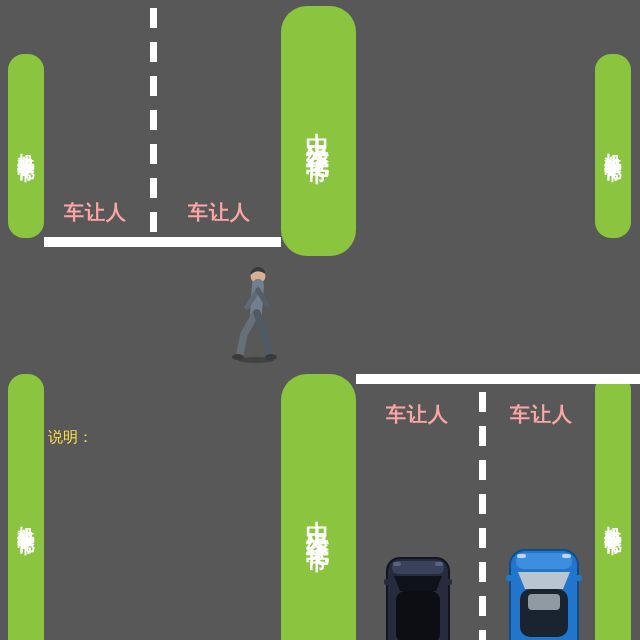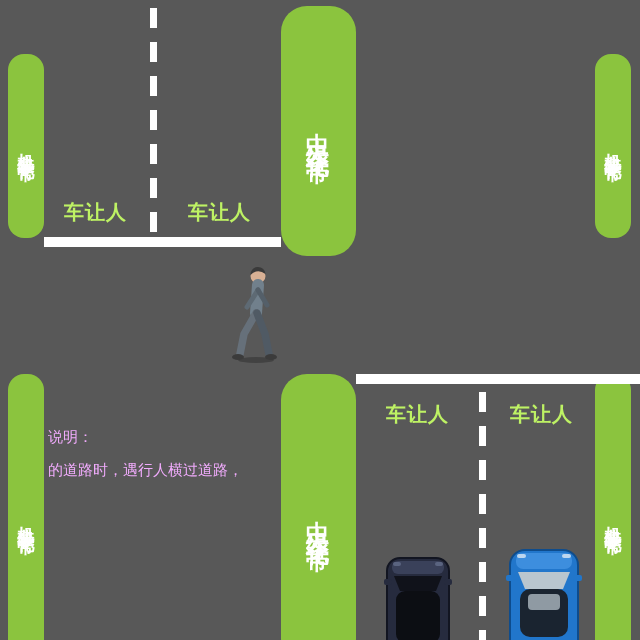--- a/index.html
+++ b/index.html
@@ -35,31 +35,31 @@
 
   .dash-v {
     position:absolute; width:7px;
     background:repeating-linear-gradient(to bottom,
       #ffffff 0px, #ffffff 20px, rgba(0,0,0,0) 20px, rgba(0,0,0,0) 34px);
   }
   .dash-top    { left:150px; top:8px;   height:224px; }
   .dash-bottom { left:479px; top:392px; height:248px; }
 
   .yield {
-    position:absolute; color:#bef264; font-size:20px; font-weight:600;
+    position:absolute; color:#fca5a5; font-size:20px; font-weight:600;
     letter-spacing:1px;
   }
   .y-top-left  { left:64px;  top:199px; }
   .y-top-right { left:188px; top:199px; }
   .y-bot-left  { left:386px; top:401px; }
   .y-bot-right { left:510px; top:401px; }
 
   .explanation {
     position:absolute; left:48px; top:420px; width:232px;
-    color:#f0abfc; font-size:15px; line-height:33px;
+    color:#fde047; font-size:15px; line-height:33px;
   }
   .explanation .indent { text-indent:2em; }
 
   .pedestrian { position:absolute; left:230px; top:266px; width:54px; height:98px; }
   .suv  { position:absolute; left:384px; top:556px; width:68px; height:110px; }
   .car  { position:absolute; left:506px; top:548px; width:76px; height:110px; }
 </style>
 </head>
 <body>
 
@@ -89,21 +89,20 @@
   <div class="lane-line line-bottom-h"></div>
   <div class="dash-v dash-bottom"></div>
 
   <div class="yield y-top-left">车让人</div>
   <div class="yield y-top-right">车让人</div>
   <div class="yield y-bot-left">车让人</div>
   <div class="yield y-bot-right">车让人</div>
 
   <div class="explanation">
     <div>说明：</div>
-    <div>的道路时，遇行人横过道路，</div>
   </div>
 
   <svg class="pedestrian" viewBox="0 0 54 98" aria-hidden="true">
     <ellipse cx="26" cy="94" rx="18" ry="3" fill="rgba(0,0,0,0.25)"></ellipse>
     <circle cx="28" cy="10" r="7.5" fill="#d8b094"></circle>
     <path d="M20.5 9 a7.5 7.5 0 0 1 15 -1 q-8 -6 -15 1 z" fill="#3a3a3a"></path>
     <line x1="28" y1="19" x2="26" y2="47" stroke="#71808c" stroke-width="12" stroke-linecap="round"></line>
     <line x1="28" y1="24" x2="17" y2="41" stroke="#5e6a74" stroke-width="5" stroke-linecap="round"></line>
     <line x1="28" y1="24" x2="37" y2="39" stroke="#545f69" stroke-width="5" stroke-linecap="round"></line>
     <polyline points="26,47 14,68 10,88" fill="none" stroke="#66707a" stroke-width="7.5" stroke-linecap="round" stroke-linejoin="round"></polyline>

